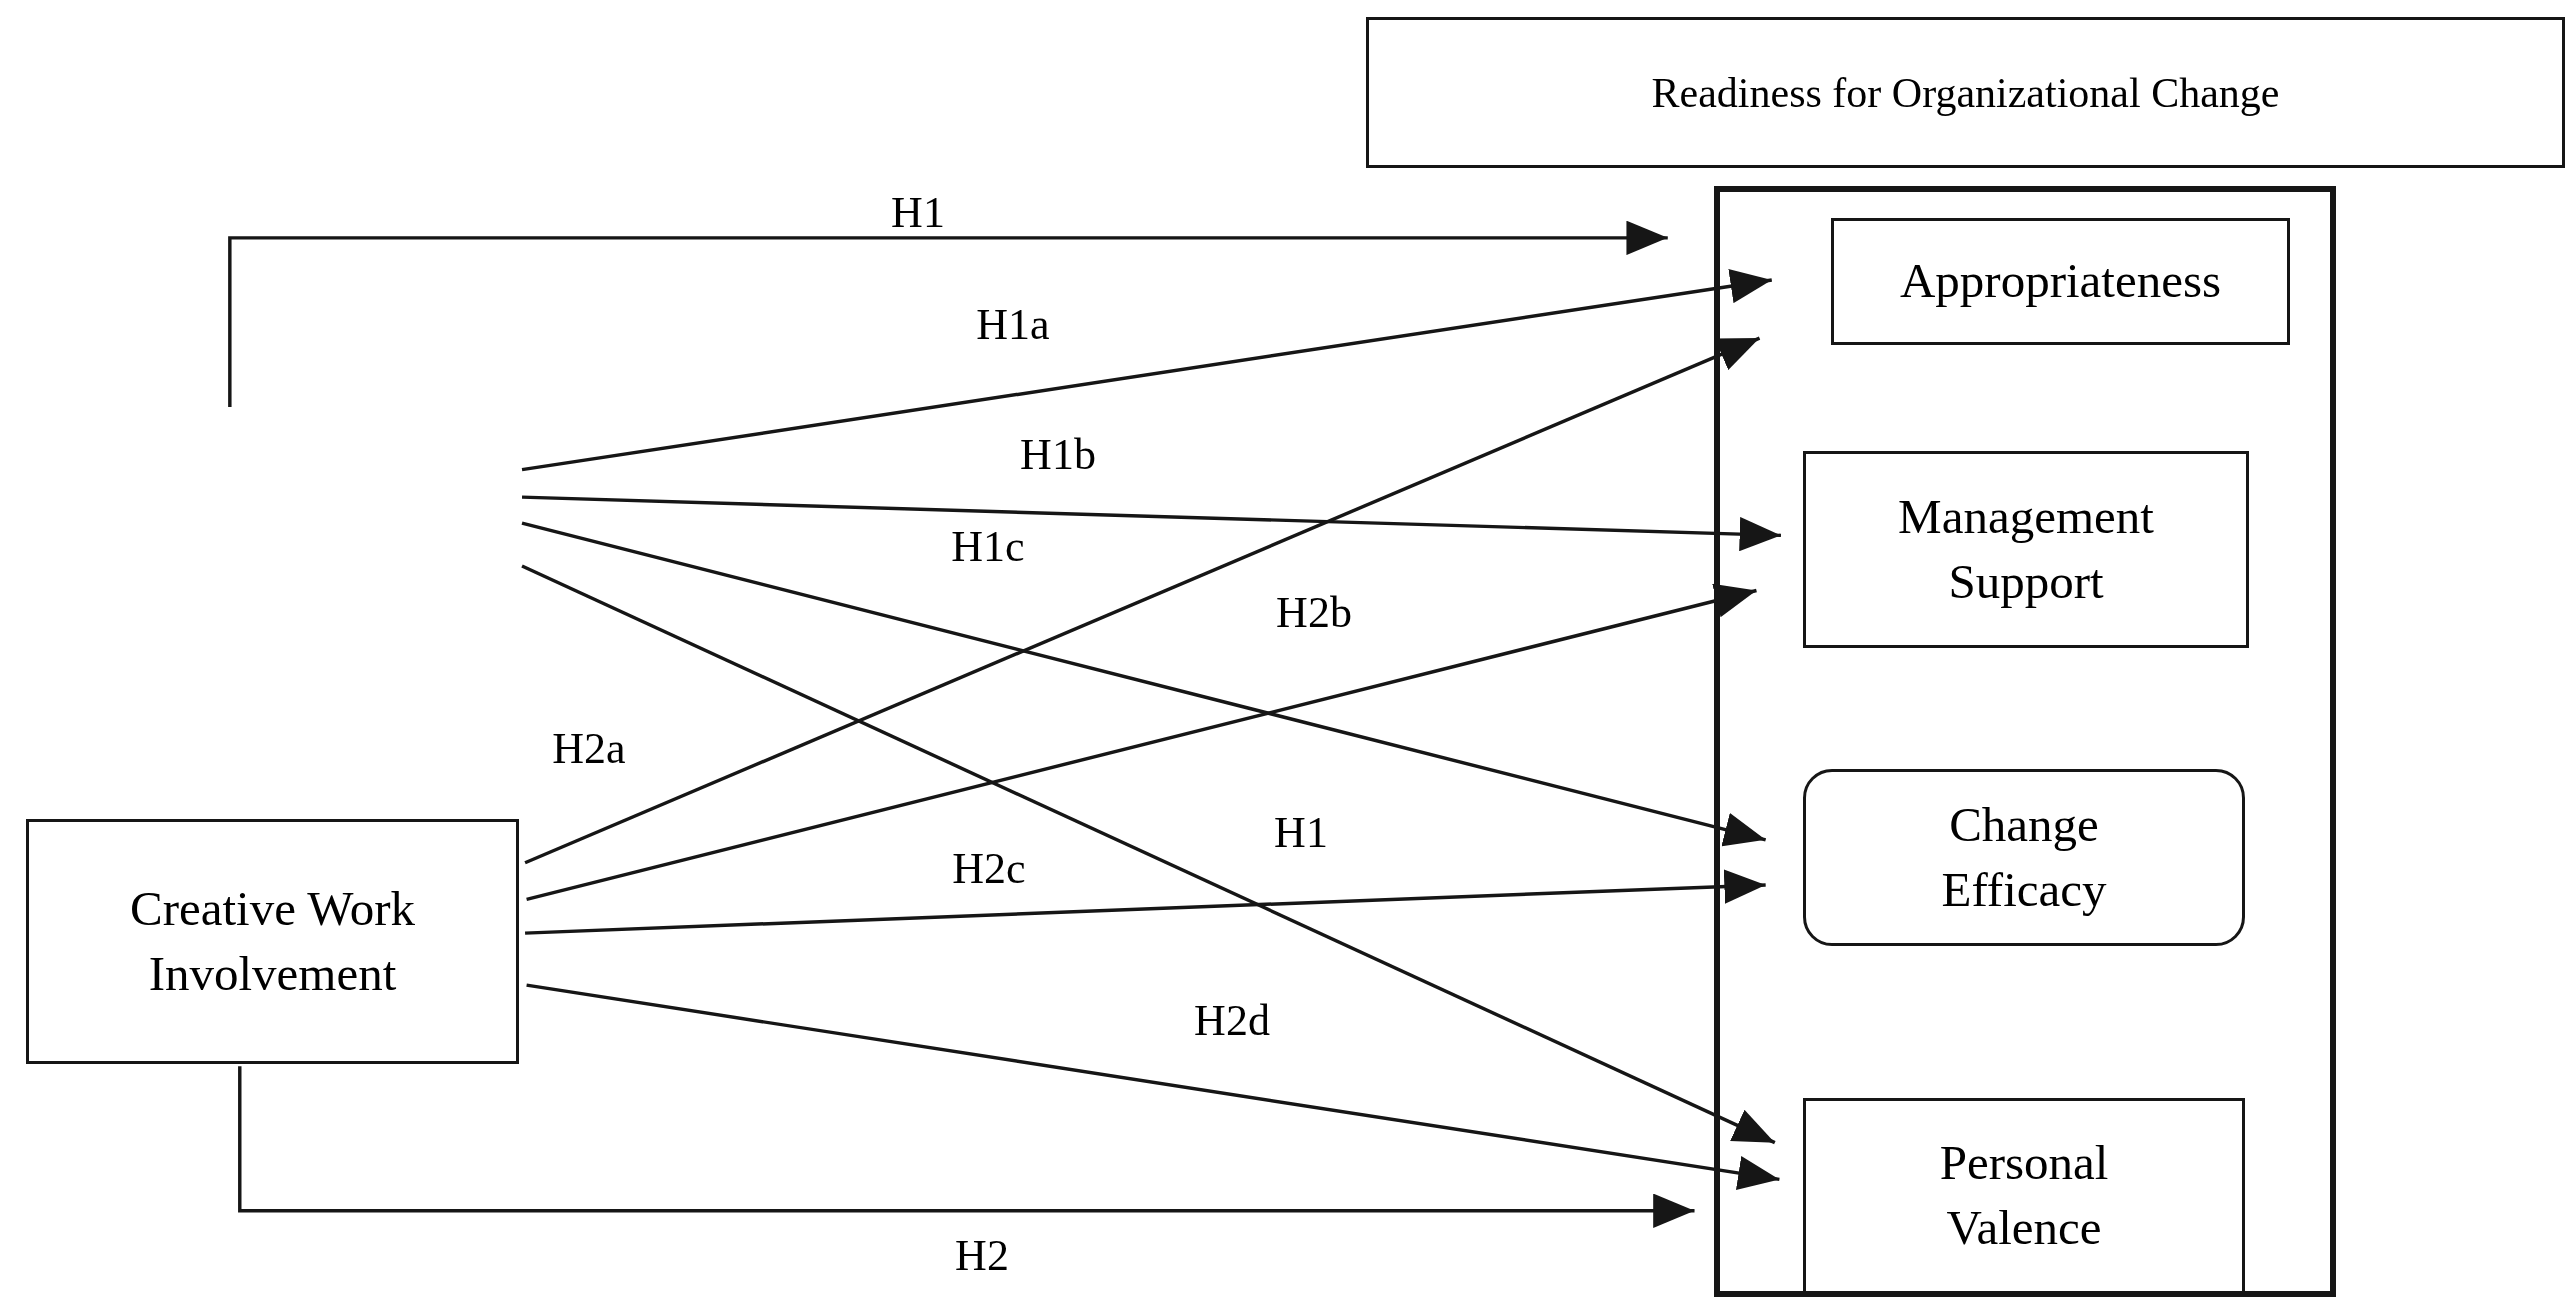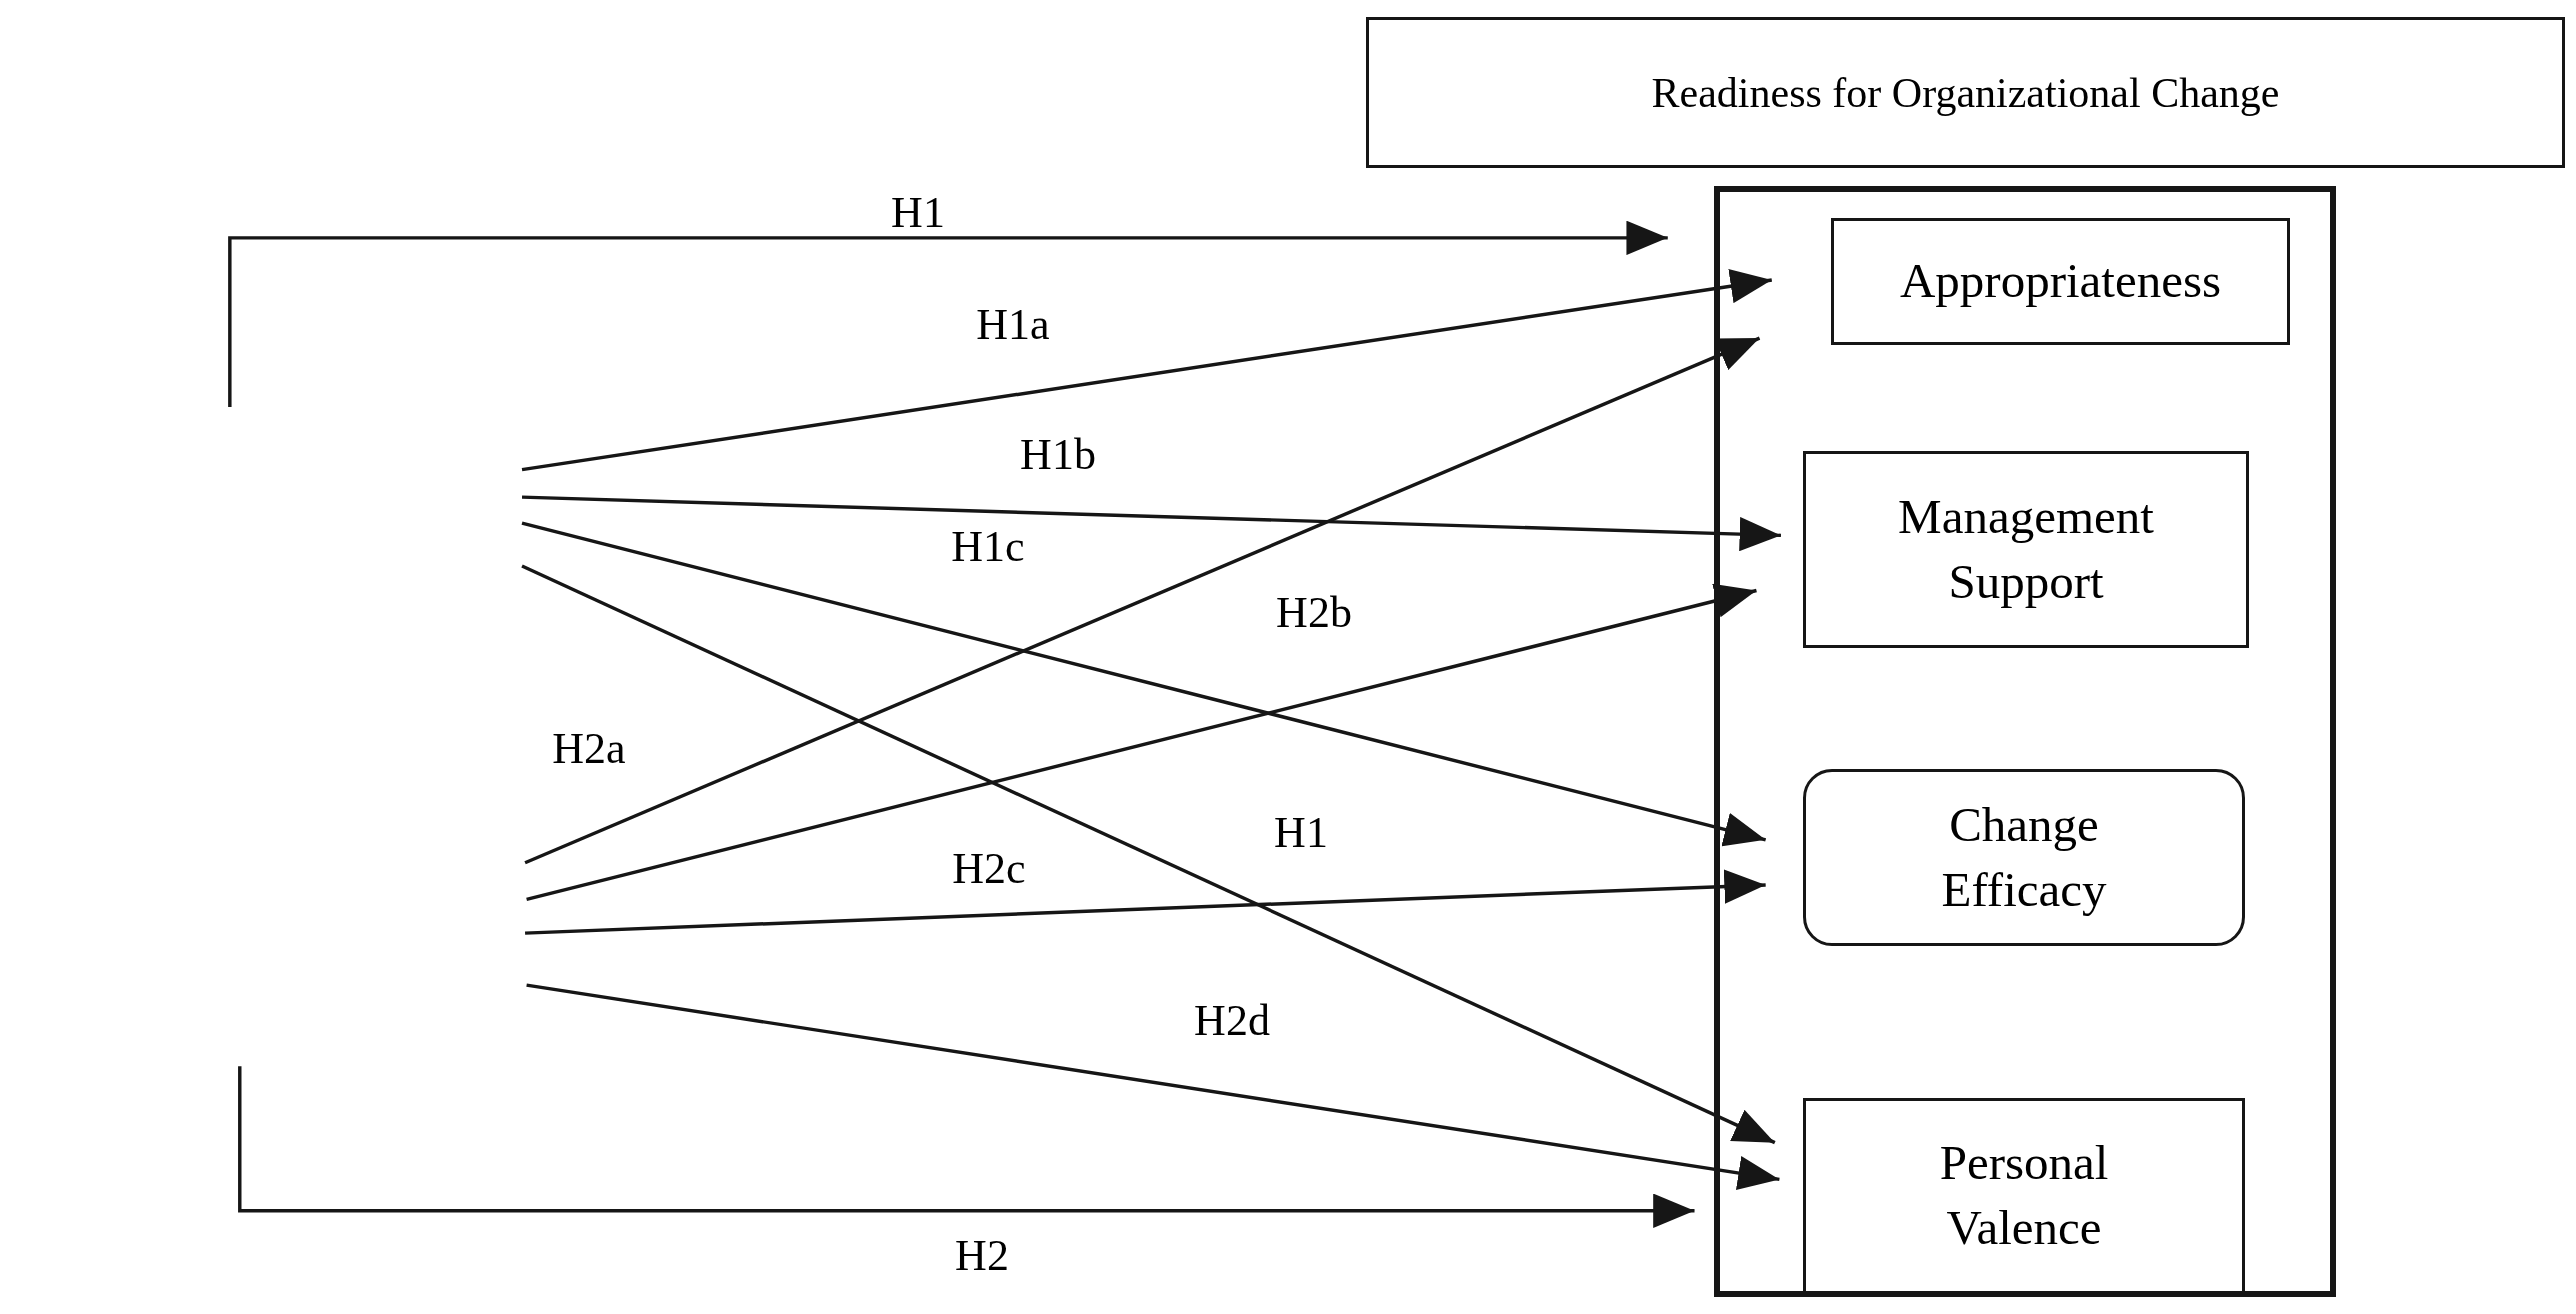--- a/index.html
+++ b/index.html
@@ -46,20 +46,23 @@
     <polyline class="edge" points="313,1394 313,1583 2215,1583" marker-end="url(#arrow)"></polyline>
   </svg>
 
   <div class="box title-box" style="left:1366px;top:17px;width:1199px;height:151px;">
     <span class="title-label">Readiness for Organizational Change</span>
   </div>
 
   <div class="box outer-box" style="left:1714px;top:186px;width:622px;height:1111px;"></div>
 
 
+  <div class="box node n-cwi" style="left:26px;top:819px;width:493px;height:245px;">
+    <span class="label">Creative Work Involvement</span>
+  </div>
 
   <div class="box node n-app" style="left:1803px;top:218px;width:459px;height:127px;margin-left:28px;">
     <span class="label">Appropriateness</span>
   </div>
 
   <div class="box node n-ms" style="left:1803px;top:451px;width:446px;height:197px;">
     <span class="label">Management Support</span>
   </div>
 
   <div class="box node n-ce" style="left:1803px;top:769px;width:442px;height:177px;border-radius:29px;">

